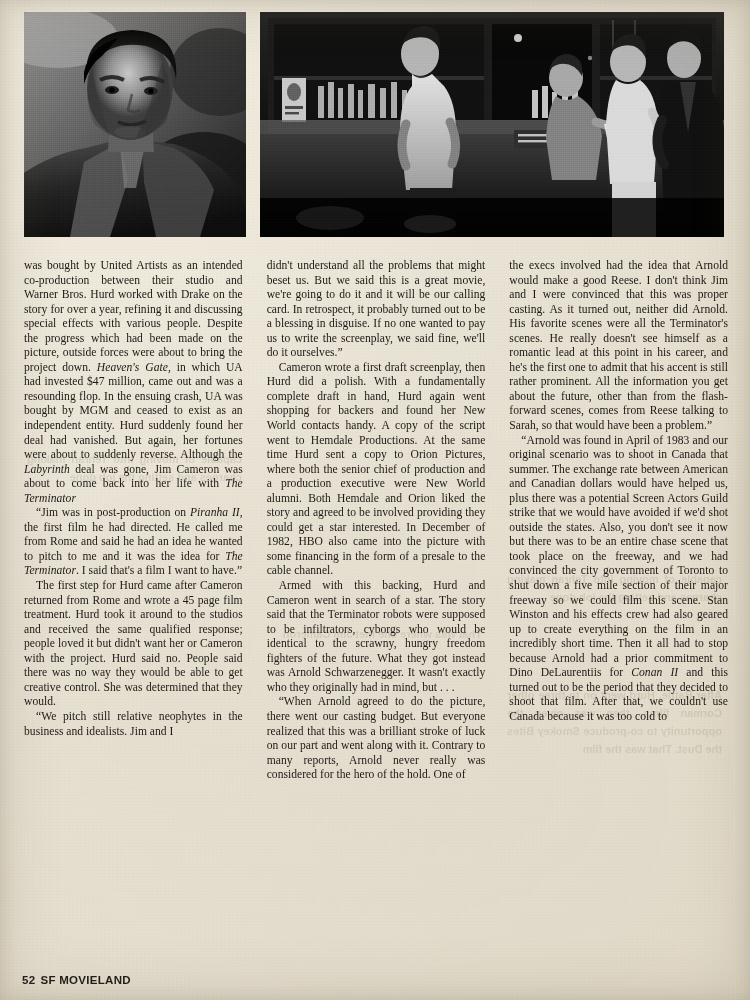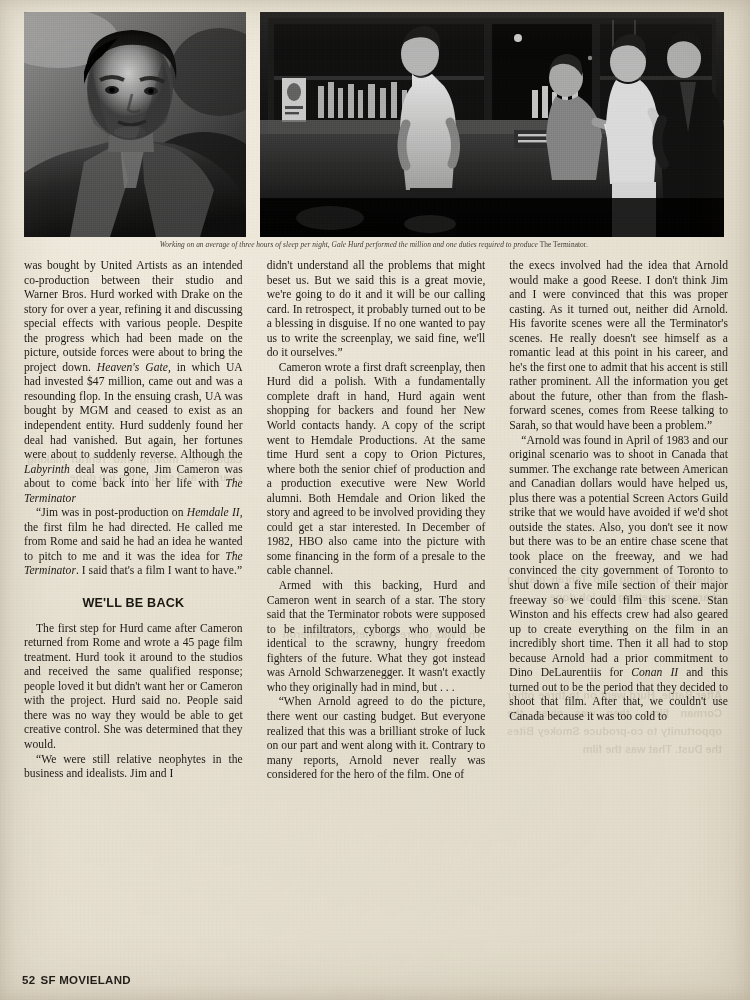--- a/index.html
+++ b/index.html
@@ -281,44 +281,42 @@
           <path d="M402 108 Q392 132 404 152" stroke="#2a261f" stroke-width="10" fill="none" stroke-linecap="round"></path>
 
           <rect x="0" y="186" width="464" height="39" fill="#0f0d0a" opacity=".85"></rect>
           <ellipse cx="70" cy="206" rx="34" ry="12" fill="#3b342a" opacity=".5"></ellipse>
           <ellipse cx="170" cy="212" rx="26" ry="9" fill="#463e31" opacity=".45"></ellipse>
         </svg>
         <div class="noise"></div>
       </div>
     </div>
 
-    <div class="caption"><span>Working on an average of three hours of sleep per night, Gale Hurd performed the million and one duties required to produce </span><span class="roman">The Terminator</span><span>.</span></div>
 
     <div class="bleed">
       <div class="bcol" style="left:28px;top:570px;width:215px;">capable of moving into Tehran making charges and setting the job done</div>
       <div class="bcol" style="left:28px;top:686px;width:215px;">After Battle, Hurd went on to three other Corman films, then was given the opportunity to co-produce Smokey Bites the Dust. That was the film</div>
       <div class="bcol" style="left:268px;top:625px;width:215px;">That was where she met Jim Cameron</div>
       <div class="bcol" style="left:508px;top:450px;width:215px;">capable of moving into Tehran making charges and setting the job done</div>
     </div>
 
     <div class="cols">
 
       <div class="col">
         <p class="noindent"><span>was bought by United Artists as an intended co-production between their studio and Warner Bros. Hurd worked with Drake on the story for over a year, refining it and discussing special effects with various people. Despite the progress which had been made on the picture, outside forces were about to bring the project down. </span><i>Heaven's Gate</i><span>, in which UA had invested $47 million, came out and was a resounding flop. In the ensuing crash, UA was bought by MGM and ceased to exist as an independent entity. Hurd suddenly found her deal had vanished. But again, her fortunes were about to suddenly reverse. Although the </span><i>Labyrinth</i><span> deal was gone, Jim Cameron was about to come back into her life with </span><i>The Terminator</i></p>
-        <p><span>“Jim was in post-production on </span><i>Hemdale II</i><span>, the first film he had directed. He called me from Rome and said he had an idea he wanted to pitch to me and it was the idea for </span><i>The Terminator</i><span>. I said that's a film I want to have.”</span></p>
-        <div class="sec-head">WE'LL BE BACK</div>
+        <p><span>“Jim was in post-production on </span><i>Piranha II</i><span>, the first film he had directed. He called me from Rome and said he had an idea he wanted to pitch to me and it was the idea for </span><i>The Terminator</i><span>. I said that's a film I want to have.”</span></p>
         <p>The first step for Hurd came after Cameron returned from Rome and wrote a 45 page film treatment. Hurd took it around to the studios and received the same qualified response; people loved it but didn't want her or Cameron with the project. Hurd said no. People said there was no way they would be able to get creative control. She was determined that they would.</p>
-        <p>“We were still relative neophytes in the business and idealists. Jim and I</p>
+        <p>“We pitch still relative neophytes in the business and idealists. Jim and I</p>
       </div>
 
       <div class="col">
         <p class="noindent">didn't understand all the problems that might beset us. But we said this is a great movie, we're going to do it and it will be our calling card. In retrospect, it probably turned out to be a blessing in disguise. If no one wanted to pay us to write the screenplay, we said fine, we'll do it ourselves.”</p>
         <p>Cameron wrote a first draft screenplay, then Hurd did a polish. With a fundamentally complete draft in hand, Hurd again went shopping for backers and found her New World contacts handy. A copy of the script went to Hemdale Productions. At the same time Hurd sent a copy to Orion Pictures, where both the senior chief of production and a production executive were New World alumni. Both Hemdale and Orion liked the story and agreed to be involved providing they could get a star interested. In December of 1982, HBO also came into the picture with some financing in the form of a presale to the cable channel.</p>
         <p>Armed with this backing, Hurd and Cameron went in search of a star. The story said that the Terminator robots were supposed to be infiltrators, cyborgs who would be identical to the scrawny, hungry freedom fighters of the future. What they got instead was Arnold Schwarzenegger. It wasn't exactly who they originally had in mind, but . . .</p>
-        <p>“When Arnold agreed to do the picture, there went our casting budget. But everyone realized that this was a brilliant stroke of luck on our part and went along with it. Contrary to many reports, Arnold never really was considered for the hero of the film. One of</p>
+        <p>“When Arnold agreed to do the picture, there went our casting budget. But everyone realized that this was a brilliant stroke of luck on our part and went along with it. Contrary to many reports, Arnold never really was considered for the hero of the hold. One of</p>
       </div>
 
       <div class="col">
         <p class="noindent">the execs involved had the idea that Arnold would make a good Reese. I don't think Jim and I were convinced that this was proper casting. As it turned out, neither did Arnold. His favorite scenes were all the Terminator's scenes. He really doesn't see himself as a romantic lead at this point in his career, and he's the first one to admit that his accent is still rather prominent. All the information you get about the future, other than from the flash-forward scenes, comes from Reese talking to Sarah, so that would have been a problem.”</p>
         <p><span>“Arnold was found in April of 1983 and our original scenario was to shoot in Canada that summer. The exchange rate between American and Canadian dollars would have helped us, plus there was a potential Screen Actors Guild strike that we would have avoided if we'd shot outside the states. Also, you don't see it now but there was to be an entire chase scene that took place on the freeway, and we had convinced the city government of Toronto to shut down a five mile section of their major freeway so we could film this scene. Stan Winston and his effects crew had also geared up to create everything on the film in an incredibly short time. Then it all had to stop because Arnold had a prior commitment to Dino DeLaurentiis for </span><i>Conan II</i><span> and this turned out to be the period that they decided to shoot that film. After that, we couldn't use Canada because it was too cold to</span></p>
       </div>
 
     </div>
 
     <div class="footer">

